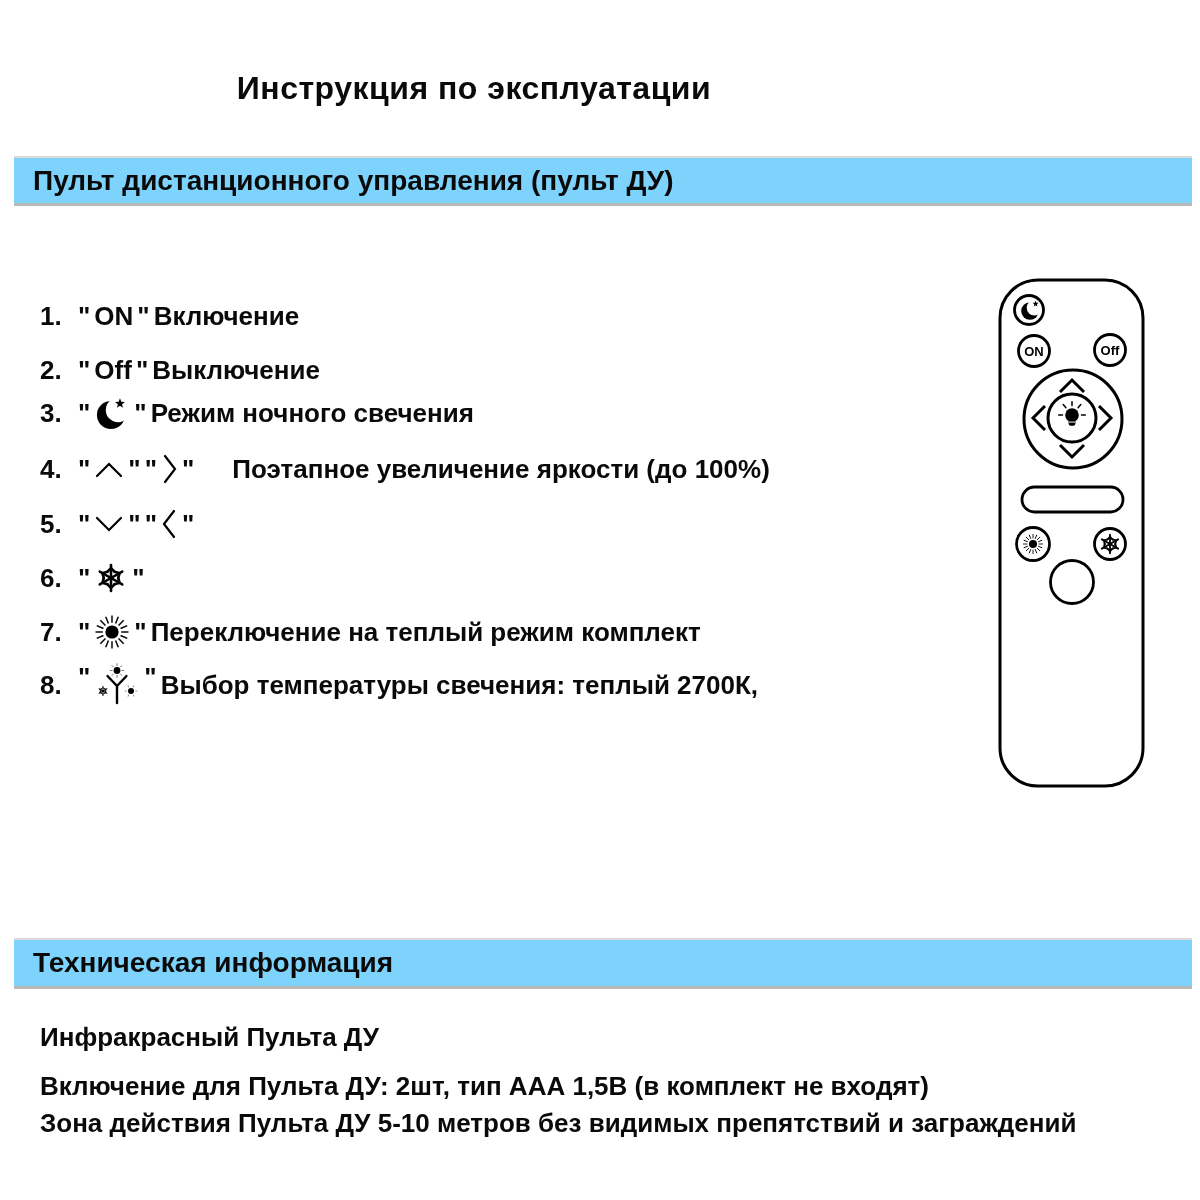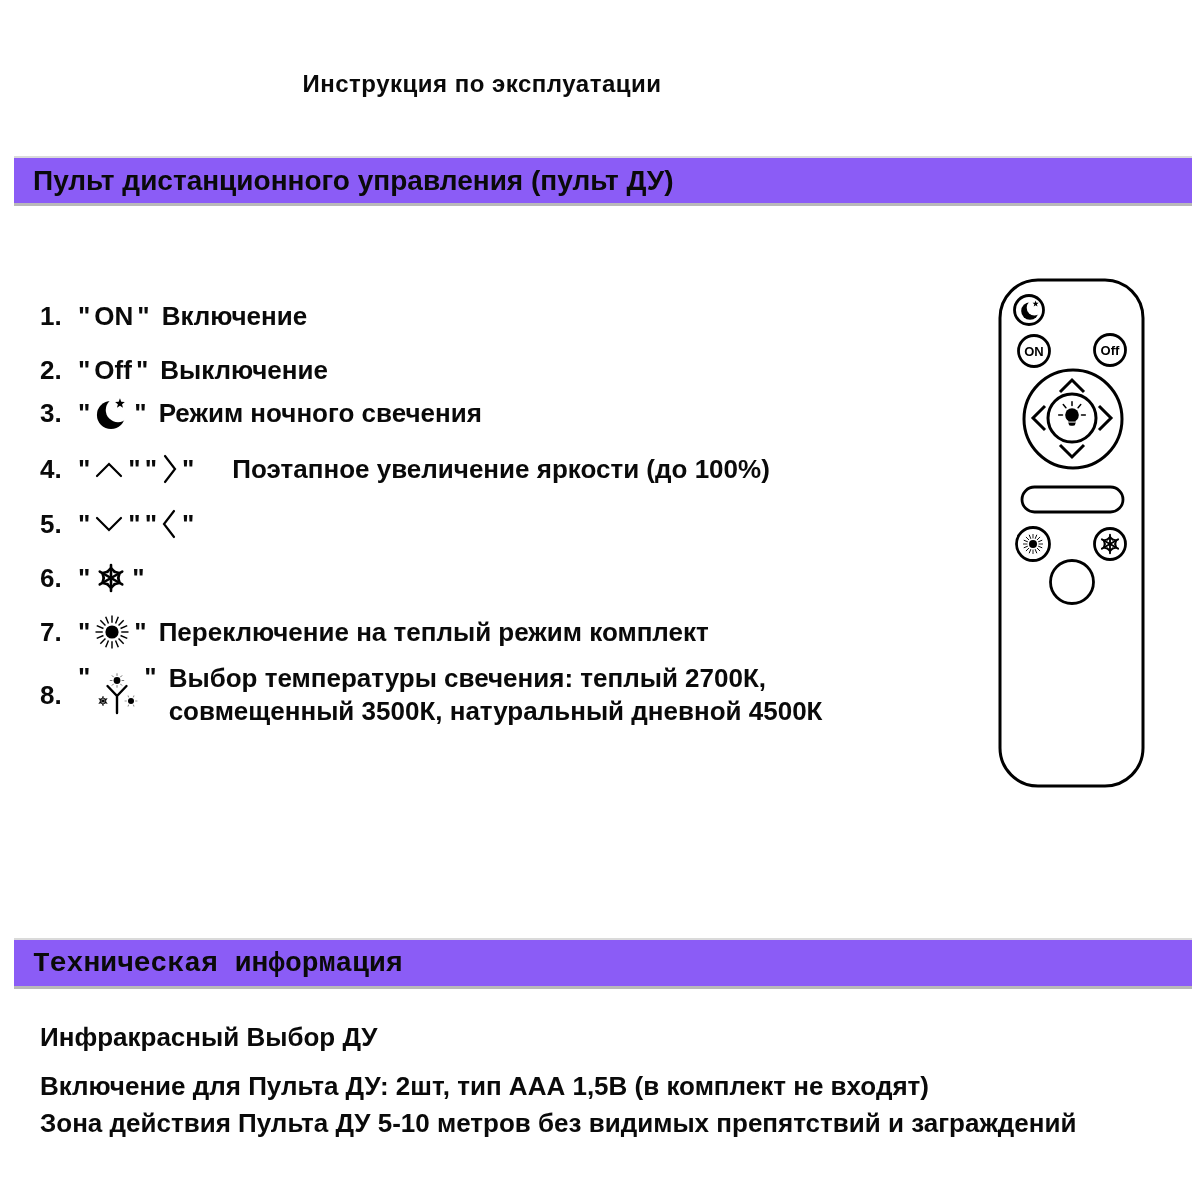--- a/index.html
+++ b/index.html
@@ -3,34 +3,34 @@
 <meta charset="utf-8">
 <style>
   html,body{margin:0;padding:0;}
   body{
     width:1200px;height:1200px;position:relative;background:#ffffff;
     font-family:"Liberation Sans",sans-serif;font-weight:bold;color:#0a0a0a;
     overflow:hidden;
   }
   .abs{position:absolute;}
   .page-title{
-    top:70px;left:8px;width:948px;text-align:center;font-size:24px;letter-spacing:0.5px;
+    top:70px;left:0;width:948px;text-align:center;font-size:32px;letter-spacing:0.5px;
   }
   .bar{
-    left:14px;width:1178px;box-sizing:border-box;background:#8b5cf6;
+    left:14px;width:1178px;box-sizing:border-box;background:#7dd3fc;
     border-top:2px solid #dadada;border-bottom:3px solid #b9b9b9;
     display:flex;align-items:center;padding-left:19px;font-size:28px;
   }
   .bar1{top:156px;height:50px;}
-  .bar2{top:938px;height:51px;font-family:Liberation Mono, monospace;}
+  .bar2{top:938px;height:51px;}
   .row{
     left:40px;display:flex;align-items:center;gap:4px;font-size:26px;height:38px;white-space:nowrap;
   }
   .row .num{width:34px;}
-  .row .txt{margin-left:8px;}
+  .row .txt{}
   .row .txt-far{margin-left:34px;}
   .row svg{display:block;}
   .row8{height:auto;}
   .row8 .txt{line-height:33px;}
   .tech-line{left:40px;font-size:26px;white-space:nowrap;}
   .remote{left:993px;top:276px;}
   .remote text{font-family:"Liberation Sans",sans-serif;font-weight:bold;fill:#000;}
 </style>
 </head>
 <body>
@@ -204,21 +204,20 @@
 
 <div class="abs row row8" style="top:662px">
   <span class="num">8.</span>
   <span style="align-self:flex-start">"</span>
   <svg width="46" height="46" viewBox="-23 -22 46 46">
       <use href="#tsel"></use>
     </svg>
   <span style="align-self:flex-start">"</span>
   <span class="txt">
     <span>Выбор температуры свечения: теплый 2700К,</span><br>
-    <span>совмещенный 3500К, натуральный дневной 4500К</span>
   </span>
 </div>
 
 <svg class="abs remote" width="162" height="520" viewBox="0 0 162 520">
   <rect x="7" y="4" width="143" height="506" rx="38" fill="#fff" stroke="#000" stroke-width="3"></rect>
   <g>
     <circle cx="36" cy="34" r="14.5" fill="none" stroke="#000" stroke-width="2.8"></circle>
     <use href="#moon" transform="translate(37,35) scale(0.8)"></use>
   </g>
   <g>
@@ -249,15 +248,15 @@
     <circle cx="117" cy="268" r="15.5" fill="none" stroke="#000" stroke-width="2.8"></circle>
     <use href="#sf" transform="translate(117,268) scale(0.85)"></use>
   </g>
   <circle cx="79" cy="306" r="21.5" fill="none" stroke="#000" stroke-width="2.8"></circle>
 </svg>
 
 <div class="abs bar bar2">
   <span>Техническая информация</span>
 </div>
 
-<div class="abs tech-line" style="top:1022px">Инфракрасный Выбор ДУ</div>
+<div class="abs tech-line" style="top:1022px">Инфракрасный Пульта ДУ</div>
 <div class="abs tech-line" style="top:1071px">Включение для Пульта ДУ: 2шт, тип ААА 1,5В (в комплект не входят)</div>
 <div class="abs tech-line" style="top:1108px">Зона действия Пульта ДУ 5-10 метров без видимых препятствий и заграждений</div>
 
 </body></html>

